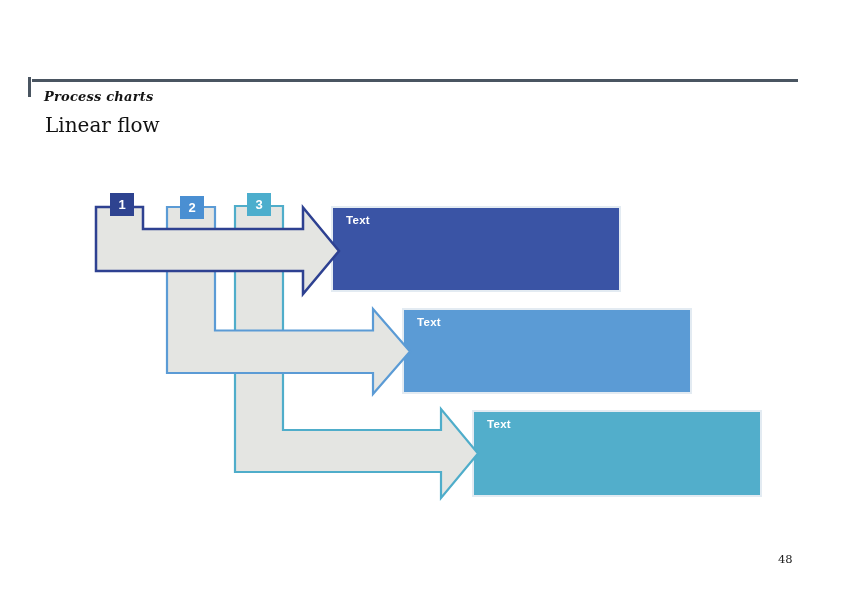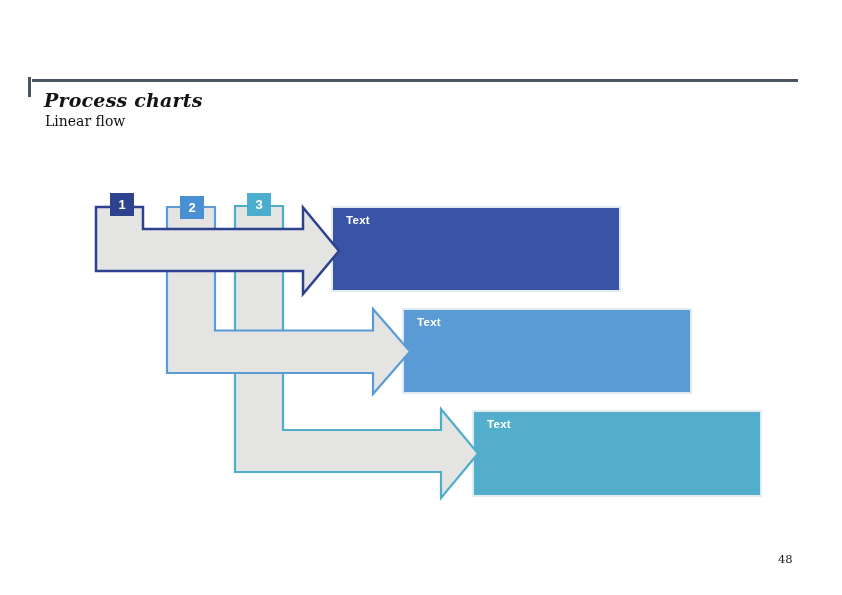--- a/index.html
+++ b/index.html
@@ -6,26 +6,26 @@
   .slide{
     position:relative;width:842px;height:595px;background:#ffffff;overflow:hidden;
     font-family:"Liberation Sans",sans-serif;
   }
   
   .rule-h{position:absolute;left:32px;top:79px;width:766px;height:3px;background:#4a5561;}
   .rule-v{position:absolute;left:28px;top:77px;width:3px;height:20px;background:#4a5561;}
   .title{
     position:absolute;left:44px;top:89px;
     font-family:"DejaVu Serif","Liberation Serif",serif;
-    font-size:19px;font-weight:bold;font-style:italic;color:#141414;letter-spacing:.2px;
+    font-size:13px;font-weight:bold;font-style:italic;color:#141414;letter-spacing:.2px;
   }
   .subtitle{
     position:absolute;left:45px;top:113px;
     font-family:"DejaVu Serif","Liberation Serif",serif;
-    font-size:14px;color:#111111;
+    font-size:20px;color:#111111;
   }
   
   .box{position:absolute;width:286px;border:2px solid #e3ebf2;}
   .box1{left:331px;top:206px;height:82px;background:#3a54a5;}
   .box2{left:402px;top:308px;height:82px;background:#5b9bd5;}
   .box3{left:472px;top:410px;height:83px;background:#52aecb;}
   .box-label{
     display:block;padding:6px 0 0 13px;color:#ffffff;font-size:11.5px;font-weight:bold;letter-spacing:.3px;
   }
   

